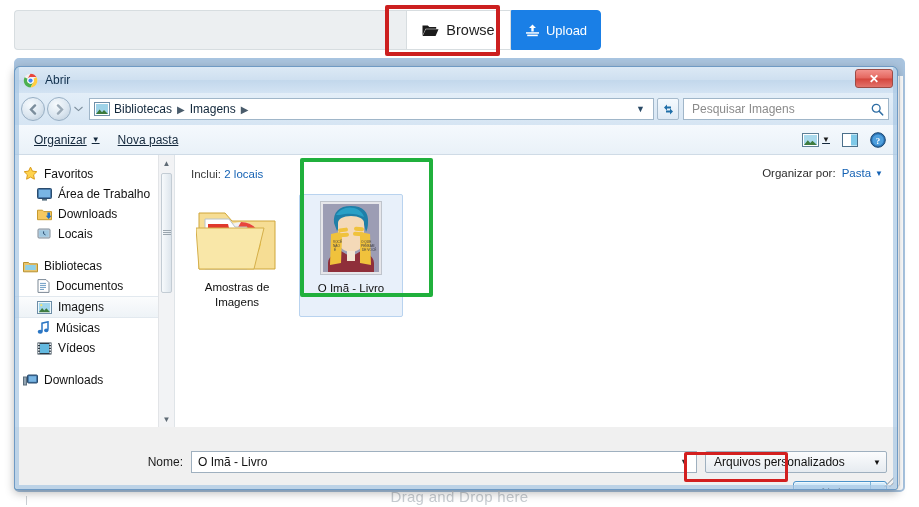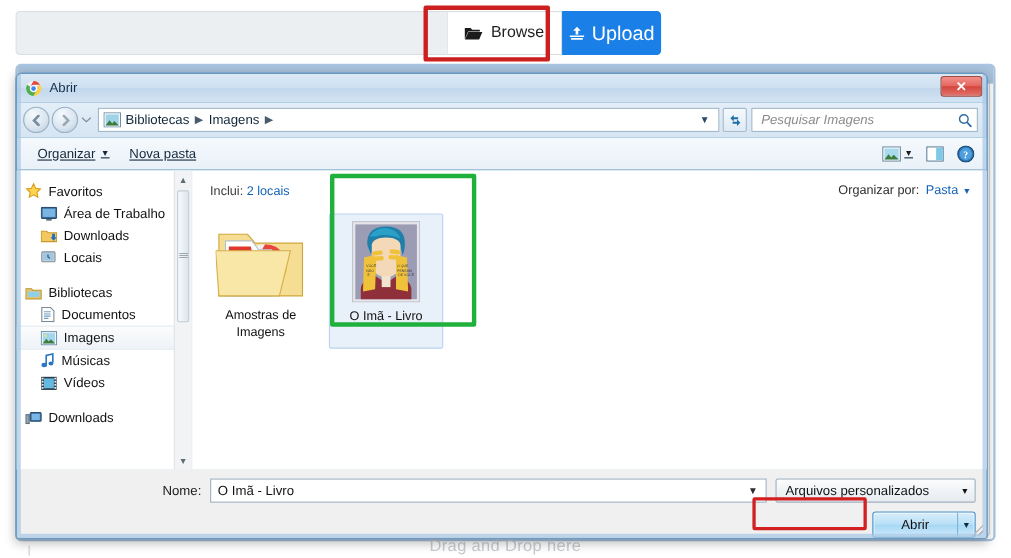--- a/index.html
+++ b/index.html
@@ -38,21 +38,21 @@
     color: #1f1f1f;
     cursor: pointer;
   }
   .upload-btn {
     width: 90px;
     background: #1a7fe6;
     border: 1px solid #1a7fe6;
     border-radius: 0 4px 4px 0;
     display: flex; align-items: center; justify-content: center;
     gap: 6px;
-    font-size: 18px;
+    font-size: 13px;
     color: #ffffff;
     cursor: pointer;
   }
 
   
   .anno-browse {
     position: absolute;
     left: 385px; top: 5px;
     width: 115px; height: 51px;
     border: 4px solid #cc1f1f;
@@ -168,21 +168,21 @@
   .refresh-btn {
     width: 22px; height: 22px; margin-left: 3px;
     border: 1px solid #a6bacc; border-radius: 2px;
     background: linear-gradient(to bottom,#f5fafe,#dfeaf5);
     display:flex;align-items:center;justify-content:center; cursor:pointer; flex:none;
   }
   .search-box {
     width: 206px; height: 22px; margin-left: 4px;
     background: #fff; border: 1px solid #a0b6c9;
     display:flex; align-items:center; padding: 0 4px 0 8px;
-    font-size: 12px; color: #8b8b8b; font-style: italic;
+    font-size: 12px; color: #8b8b8b; 
     cursor: text; flex:none;
   }
   .search-ico { margin-left:auto; color:#2e6da4; font-size:13px; font-style:normal; }
 
   
   .dlg-toolbar {
     height: 30px;
     background: linear-gradient(to bottom,#f5f9fd,#e9f1f8);
     border-bottom: 1px solid #cfdbe6;
     display: flex; align-items: center;
@@ -247,21 +247,21 @@
   .item-label { font-size: 11.5px; color:#101010; line-height: 1.28; margin-top: 6px; }
   .anno-item {
     position:absolute; left: 125px; top: 3px;
     width: 133px; height: 139px;
     border: 4px solid #20b03c; border-radius: 2px;
     pointer-events:none;
   }
 
   
   .dlg-footer { background:#f0f0f0; height: 62px; position:relative; }
-  .f-row1 { display:flex; align-items:center; padding: 8px 10px 0 0; }
+  .f-row1 { display:flex; align-items:center; padding: 24px 10px 0 0; }
   .f-label { width: 176px; text-align:right; padding-right:8px; font-size:12px; color:#1a1a1a;}
   .name-field {
     flex:1; height: 22px; background:#fff;
     border:1px solid #9fb0bf;
     display:flex; align-items:center; padding: 0 4px 0 6px;
     font-size: 12px; color:#111;
   }
   .name-caret { margin-left:auto; font-size:9px; color:#2b2b2b; padding:0 3px; cursor:pointer;}
   .type-select {
     width: 182px; height: 22px; margin-left: 8px;

